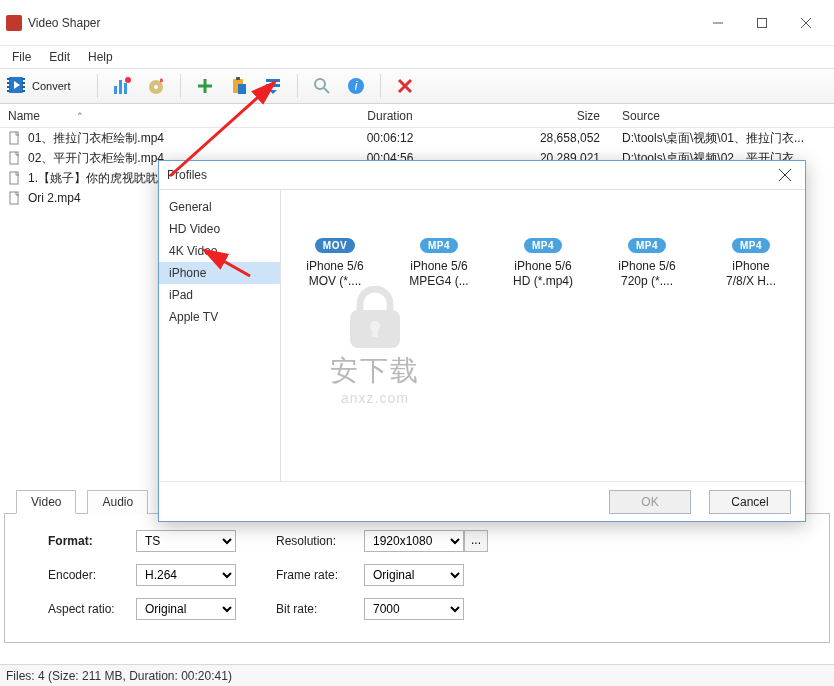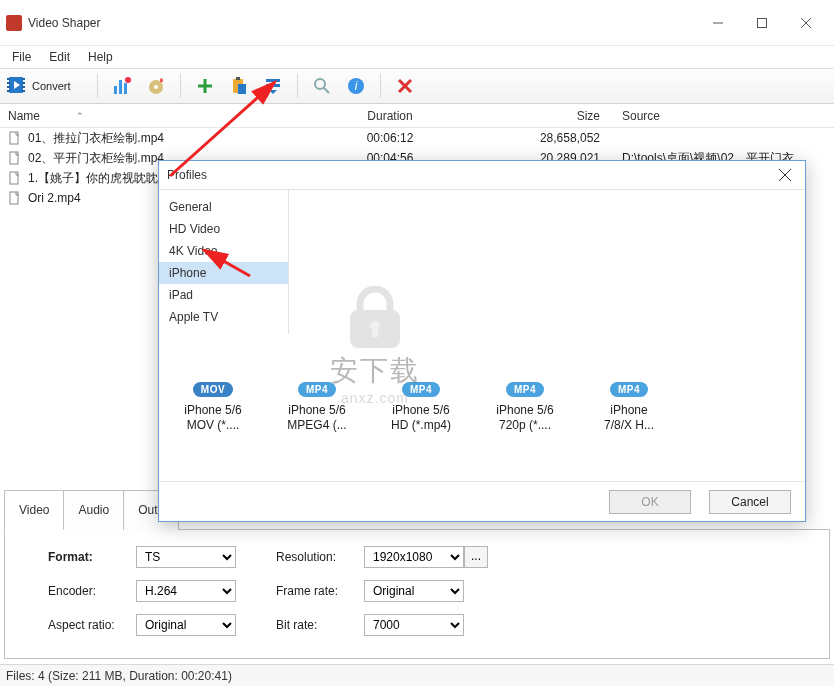--- a/index.html
+++ b/index.html
@@ -27,37 +27,37 @@
 .sort-arrow { font-size: 9px; color: #666; margin-left: 30px;}
 
 .rows { }
 .row { height: 20px; display: flex; align-items: center; color: #222; font-size: 12px; }
 .row .col-name { display: flex; gap: 6px; align-items: center; }
 .file-icon { width: 14px; height: 14px; display:inline-flex;align-items:center;justify-content:center;}
 .file-icon svg { width: 14px; height: 14px; }
 
 .bottom-tabs { position: absolute; left: 4px; right: 4px; top: 490px; }
 .tabs { display: flex; gap: 0; }
-.tab { padding: 12px 14px; border: 1px solid #c0c0c0; border-bottom: none; background: #fdfdfd; color: #333; margin-right: -1px; cursor:pointer;}
+.tab { padding: 4px 14px; border: 1px solid #c0c0c0; border-bottom: none; background: #fdfdfd; color: #333; margin-right: -1px; cursor:pointer;margin-left:12px;}
 .tab.active { background: #fff; border-bottom: 1px solid #fff; position: relative; z-index: 2; }
 .tabpanel { border: 1px solid #c0c0c0; background: #fff; padding: 16px 18px 22px; margin-top: -1px; }
 .formgrid { display: grid; grid-template-columns: 88px 100px 40px 88px 100px 30px; row-gap: 12px; align-items: center; margin-left: 25px; }
 .lbl { color: #222; }
 .lbl.bold { font-weight: 600; }
 select.combo { width: 100px; height: 22px; border: 1px solid #b5b5b5; background: #fff; padding: 0 4px; }
 .smallbtn { width: 24px; height: 22px; border: 1px solid #b5b5b5; background: #f5f5f5; text-align:center;line-height:18px;}
 
 .statusbar { position: absolute; left: 0; right: 0; bottom: 0; height: 22px; border-top: 1px solid #d8d8d8; background: #f7f7f7; display: flex; align-items: center; padding: 0 6px; color: #333; }
 
 
 .dialog { position: absolute; left: 158px; top: 160px; width: 648px; height: 362px; background: #fff; border: 1px solid #6a9ed4; box-shadow: 0 4px 18px rgba(0,0,0,.25); z-index: 40; }
 .dlg-title { height: 28px; display: flex; align-items: center; padding: 0 8px; color: #333; font-size: 12px; }
 .dlg-title .sp { flex:1; }
 .dlg-close { width: 24px; height: 24px; display:flex;align-items:center;justify-content:center; }
-.dlg-body { display: flex; height: calc(100% - 28px - 40px); border-top: 1px solid #e2e2e2; flex-direction: column; }
+.dlg-body { display: flex; height: calc(100% - 28px - 40px); border-top: 1px solid #e2e2e2; }
 .dlg-left { width: 130px; border-right: 1px solid #e2e2e2; padding: 6px 0; }
 .cat { padding: 4px 10px; color: #333; cursor:pointer;}
 .cat.sel { background: #cde3f8; }
 .dlg-right { flex: 1; padding: 12px; display: flex; gap: 20px; align-items: flex-start; position:relative;}
 .prof { width: 84px; text-align: center; }
 .prof .badge { display:inline-block; padding: 2px 8px; border-radius: 9px; color: #fff; font-size: 10px; font-weight: 600; letter-spacing: .5px; margin-bottom: 6px;}
 .prof .doc { width: 54px; height: 34px; margin: 0 auto 2px; opacity: 0; }
 .prof .pname { font-size: 12px; color: #222; line-height: 1.25; }
 .dlg-foot { height: 40px; display:flex; align-items:center; justify-content:flex-end; gap: 18px; padding: 0 14px; border-top: 1px solid #e6e6e6; }
 .btn { min-width: 82px; height: 24px; border: 1px solid #aeb6bd; background: #f4f4f4; color: #222; }
@@ -194,20 +194,21 @@
         <span class="file-icon">
           <svg viewBox="0 0 14 14">
             <rect x="2" y="1" width="8" height="12" fill="#fff" stroke="#888"></rect>
             <polyline points="8,1 8,4 11,4" fill="none" stroke="#888"></polyline>
           </svg>
         </span>
         <span>01、推拉门衣柜绘制.mp4</span>
       </div>
       <div class="col-dur">00:06:12</div>
       <div class="col-size">28,658,052</div>
+      <div class="col-src">D:\tools\桌面\视频\01、推拉门衣...</div>
     </div>
     <div class="row">
       <div class="col-name">
         <span class="file-icon">
           <svg viewBox="0 0 14 14">
             <rect x="2" y="1" width="8" height="12" fill="#fff" stroke="#888"></rect>
             <polyline points="8,1 8,4 11,4" fill="none" stroke="#888"></polyline>
           </svg>
         </span>
         <span>02、平开门衣柜绘制.mp4</span>

